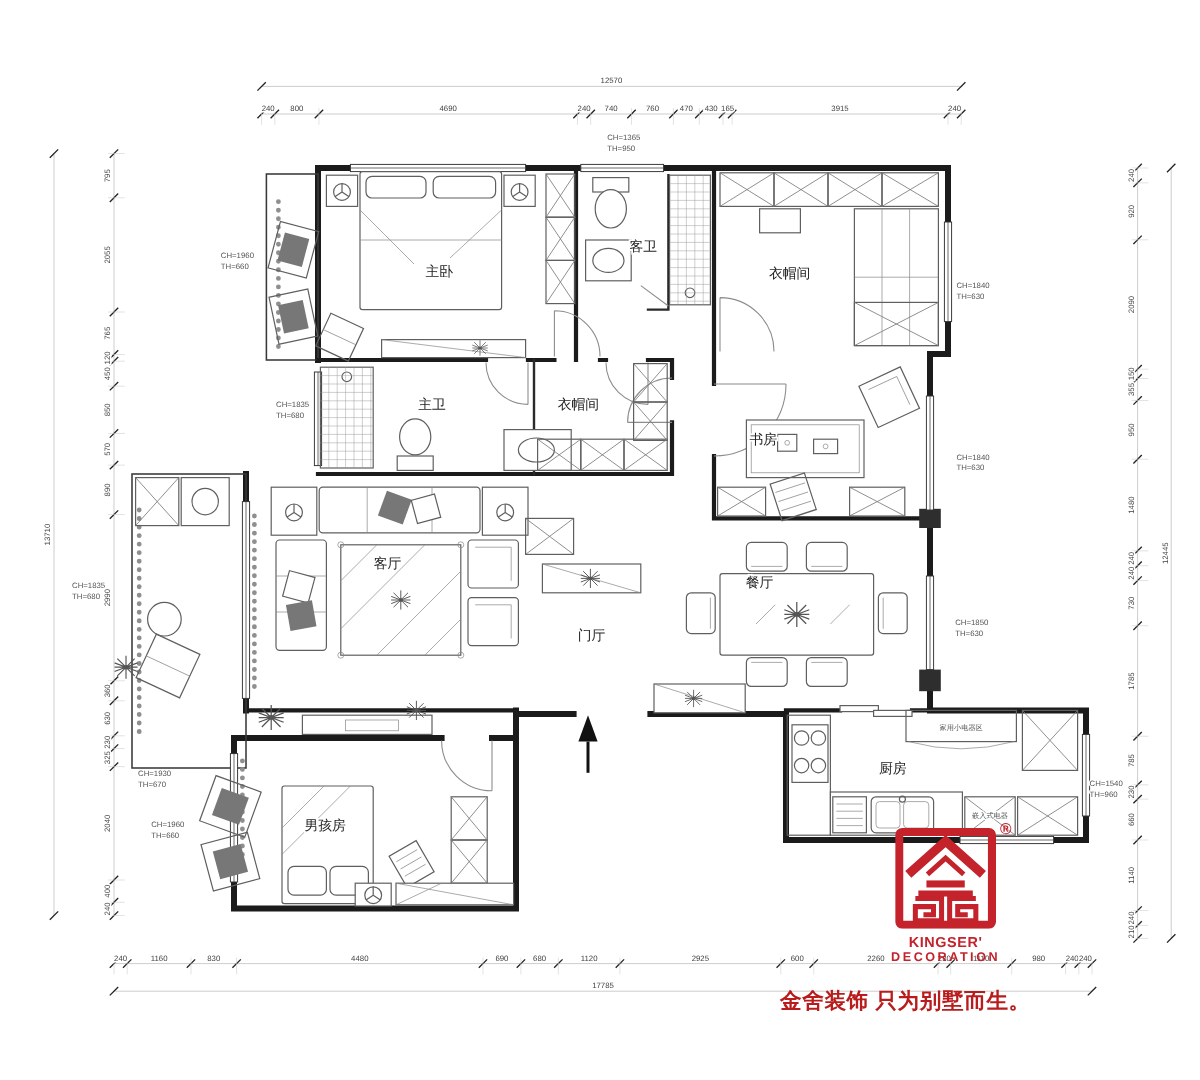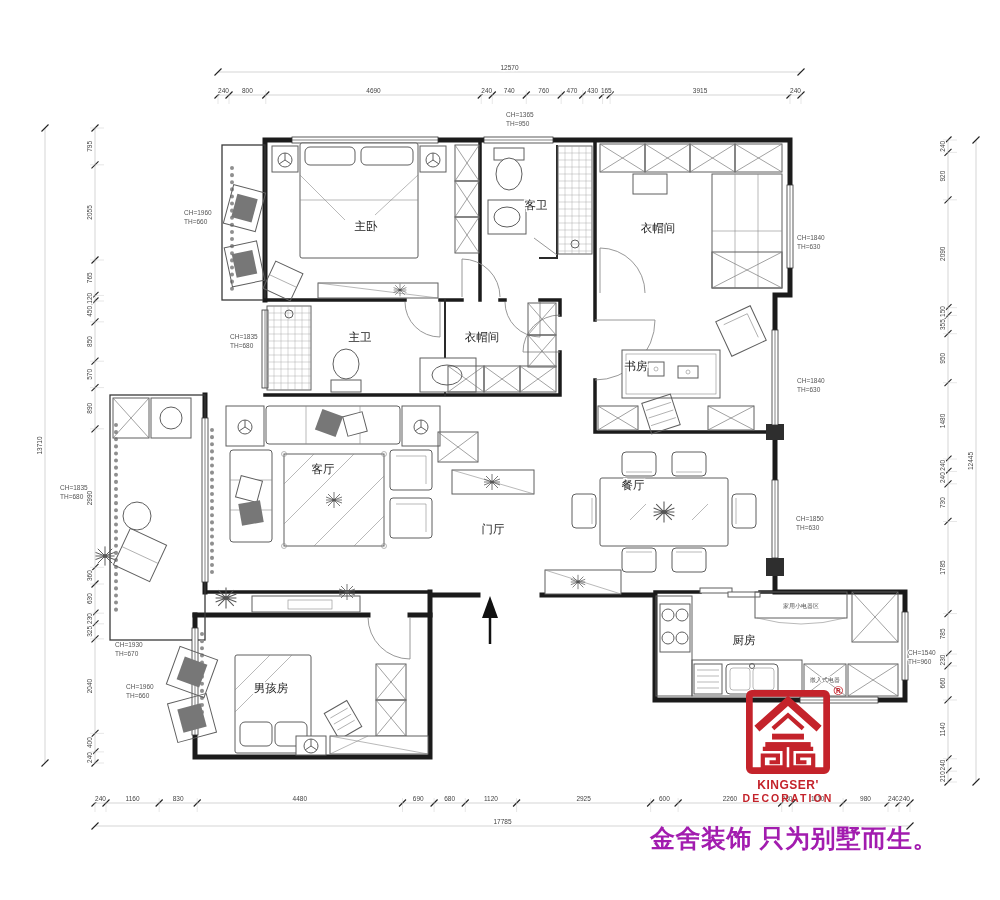--- a/index.html
+++ b/index.html
@@ -41,22 +41,22 @@
   .nlabel{font-family:"Liberation Sans",sans-serif;font-size:6px;fill:#555;
           text-anchor:middle;paint-order:stroke;stroke:#fff;stroke-width:2px;}
 
   
   .logo{position:absolute;left:733px;top:690px;width:110px;text-align:center;color:#c4232b;}
   .logo-mark-wrap{position:relative;width:84px;height:84px;margin:0 auto;}
   .logo-mark{width:84px;height:84px;display:block;}
   .logo-reg{position:absolute;right:-13px;top:-7px;font-size:13px;font-weight:bold;}
   .logo-line1{font-size:12px;font-weight:bold;letter-spacing:.5px;margin-top:4px;}
   .logo-line2{font-size:10.5px;font-weight:bold;letter-spacing:2.1px;}
-  .slogan{position:absolute;left:650px;top:822px;width:330px;font-size:25px;font-weight:bold;
-          color:#a21caf;white-space:nowrap;letter-spacing:.5px;font-family:"Liberation Sans",sans-serif;}
+  .slogan{position:absolute;left:650px;top:822px;width:330px;font-size:18px;font-weight:bold;
+          color:#b91c1c;white-space:nowrap;letter-spacing:.5px;font-family:"Liberation Sans",sans-serif;}
 </style>
 </head>
 <body>
 
 <div class="canvas">
 
 <svg class="plan-svg" width="1000" height="900" viewBox="0 0 1000 900">
 
   <defs>
     <g id="plant">

